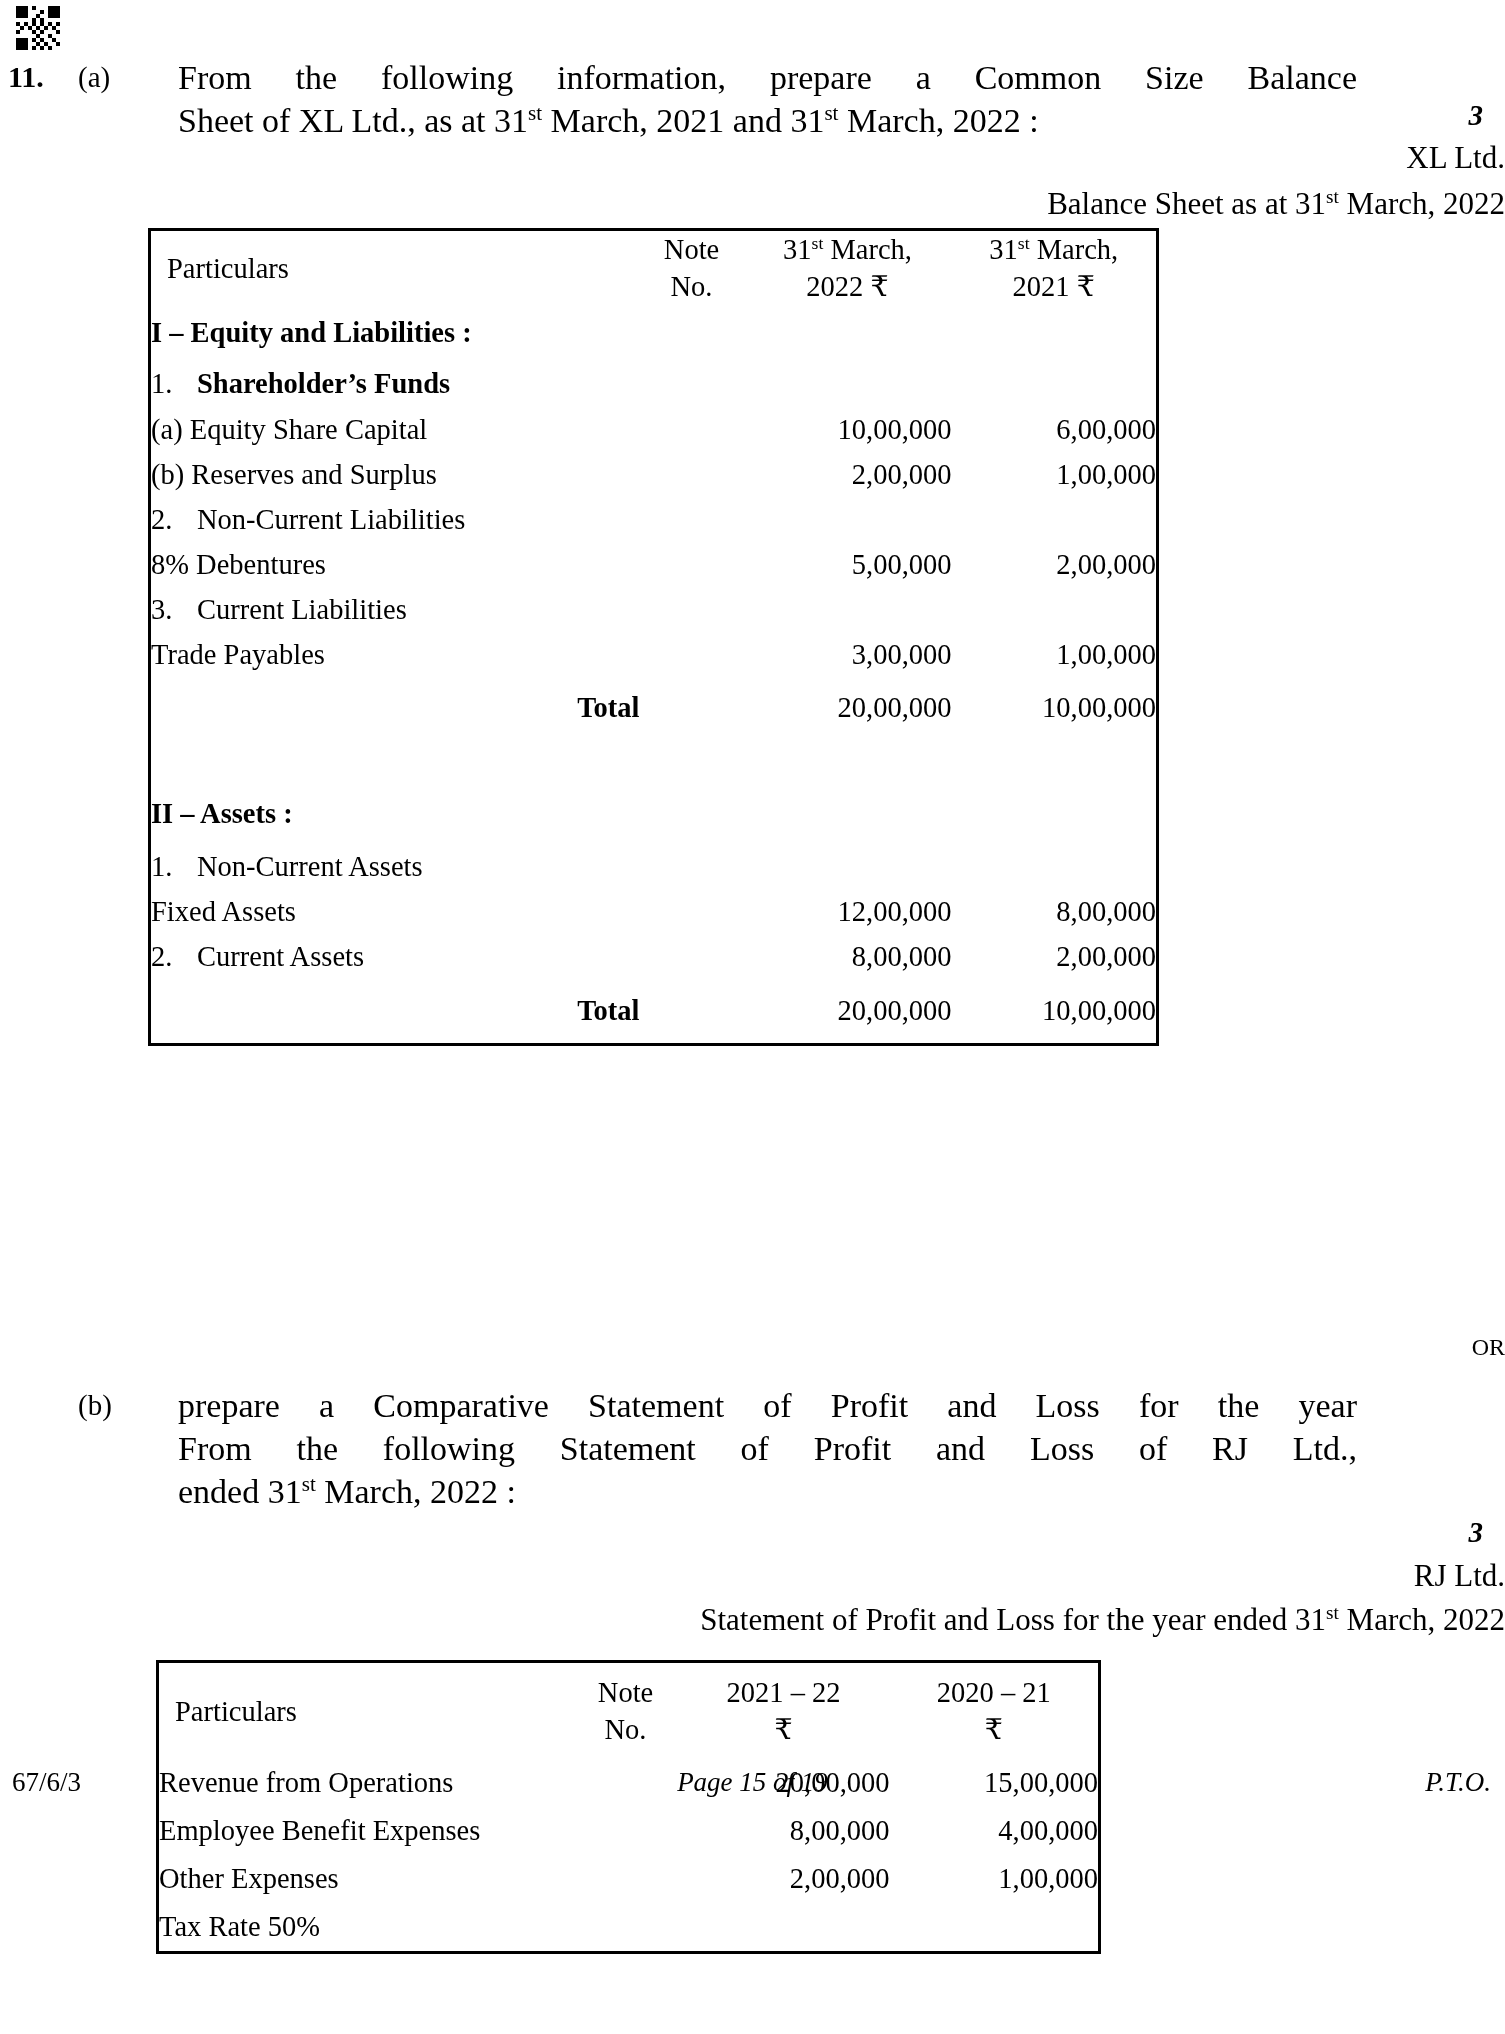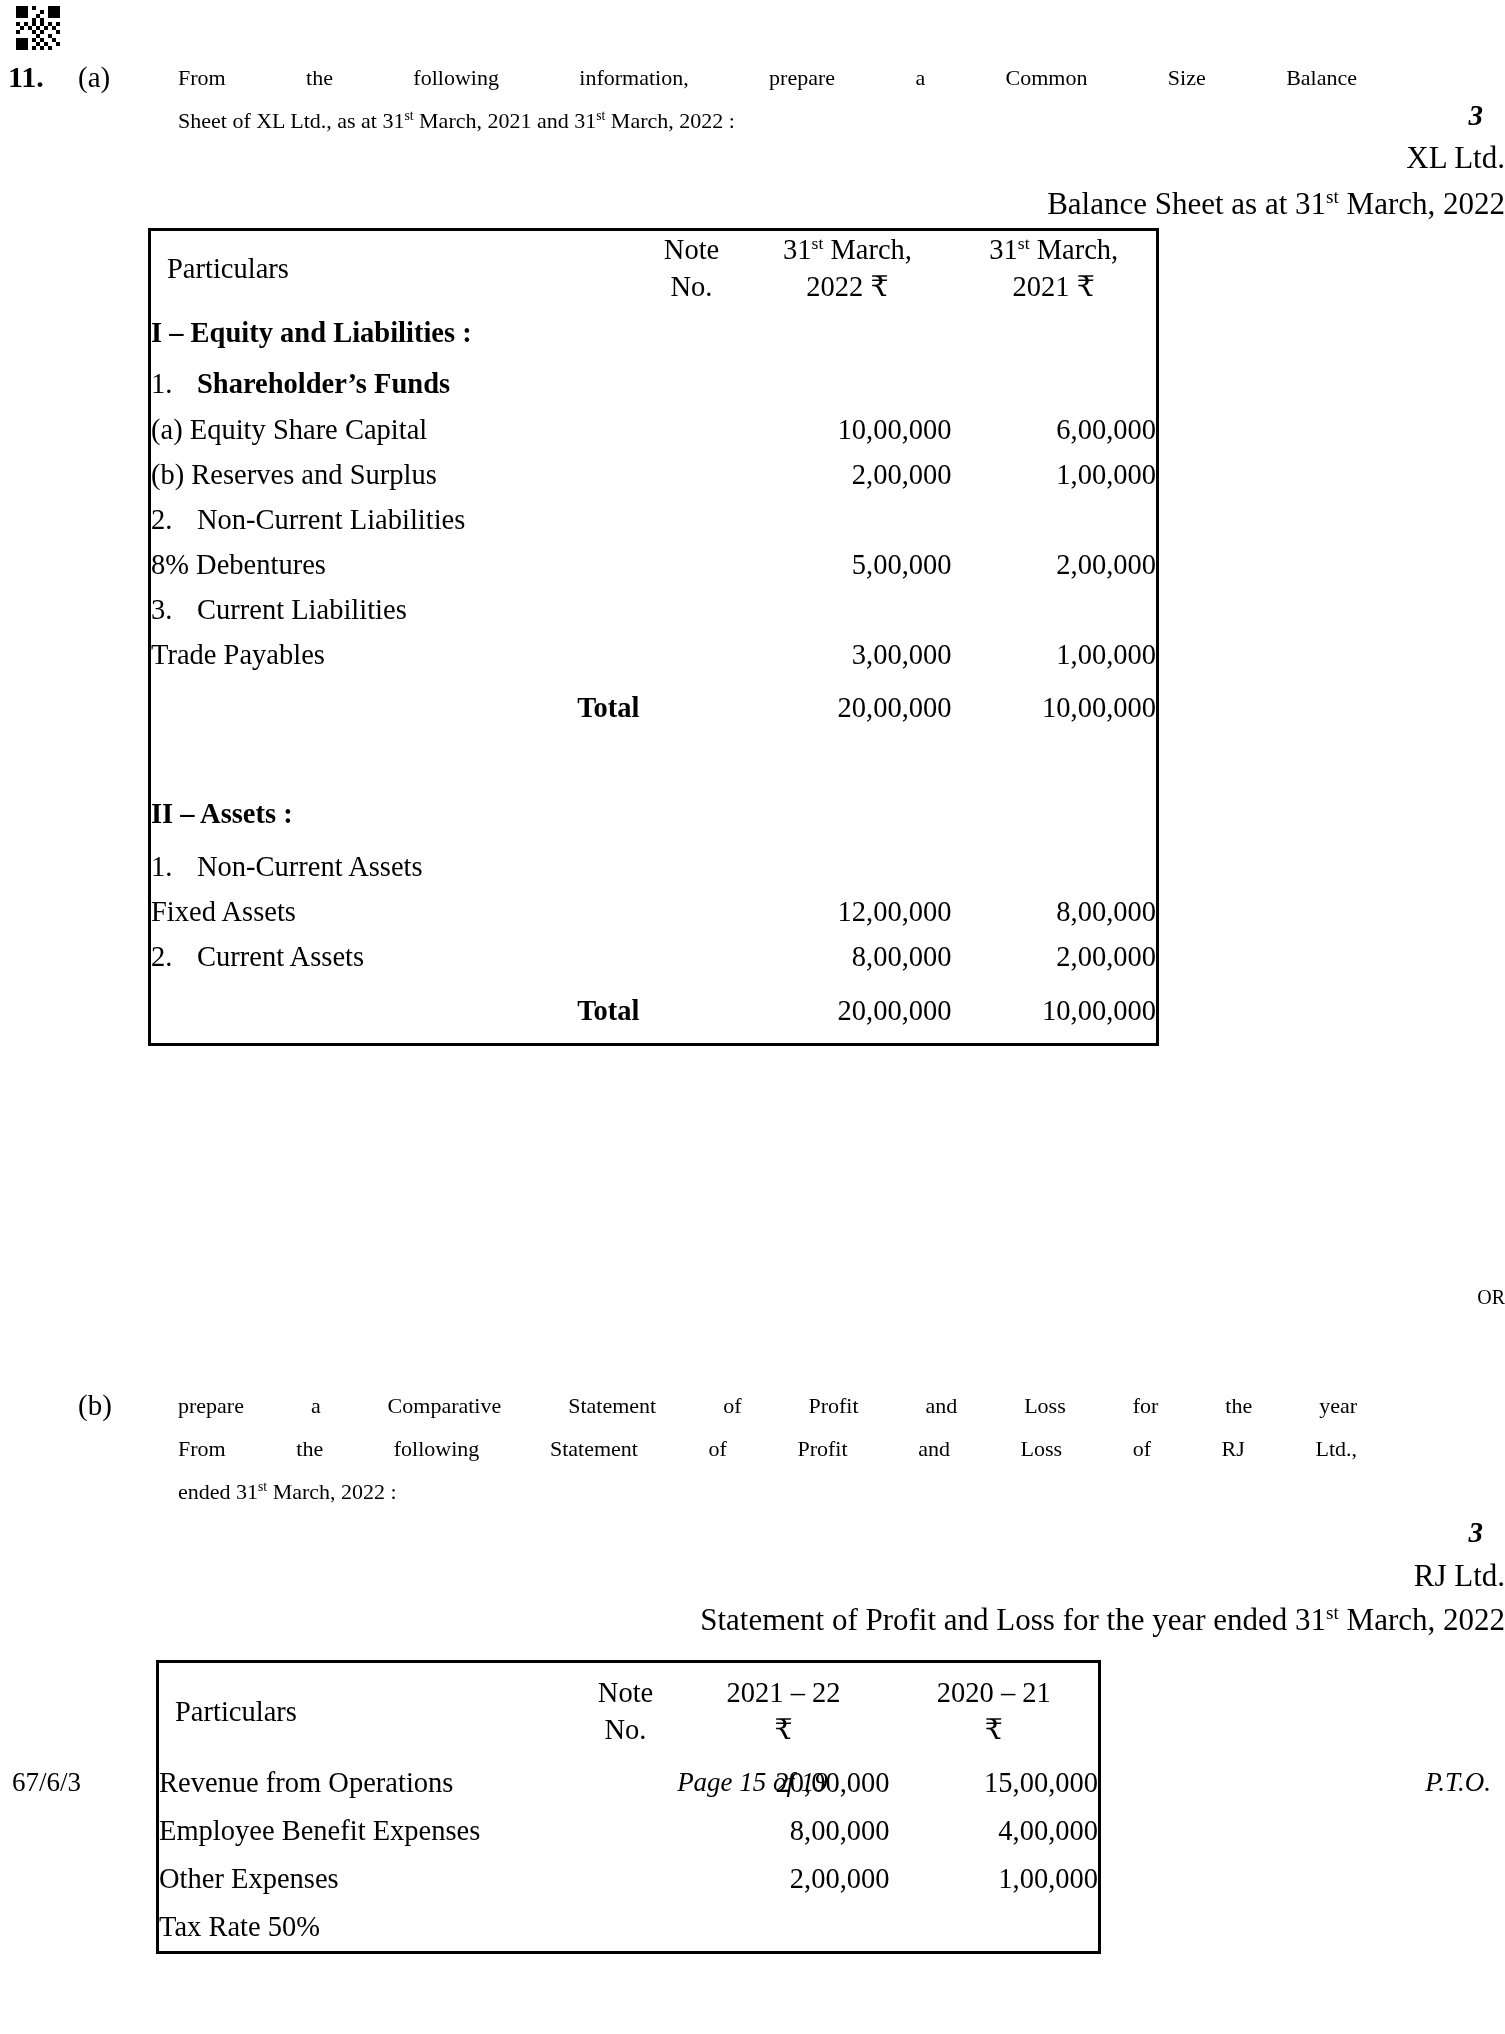--- a/index.html
+++ b/index.html
@@ -52,21 +52,21 @@
     line-height: 42px;
     box-sizing: border-box;
   }
   .q-label {
     width: 100px;
     font-size: 29px;
     line-height: 42px;
   }
   .q-body {
     width: 1185px;
-    font-size: 22px;
+    font-size: 34px;
     line-height: 43px;
     text-align: justify;
     text-align-last: left;
     padding-right: 6px;
     box-sizing: border-box;
   }
   .q-body .lineA { display: block; text-align: justify; text-align-last: justify; }
   .q-body .lineB { display: block; }
   .marks {
     position: absolute;
@@ -153,22 +153,22 @@
     padding-right: 56px;
     font-weight: bold;
     font-size: 29px;
   }
   .topline { border-top: 3px solid #000; }
   .botline { border-bottom: 3px solid #000; }
   .spacer-sm td { height: 16px; }
 
   
   #or-line {
-    top: 1286px;
-    font-size: 20px;
+    top: 1334px;
+    font-size: 24px;
   }
 
   
   .qb-row {
     position: absolute;
     left: 0;
     top: 1384px;
     width: 1505px;
     display: flex;
     align-items: flex-start;

